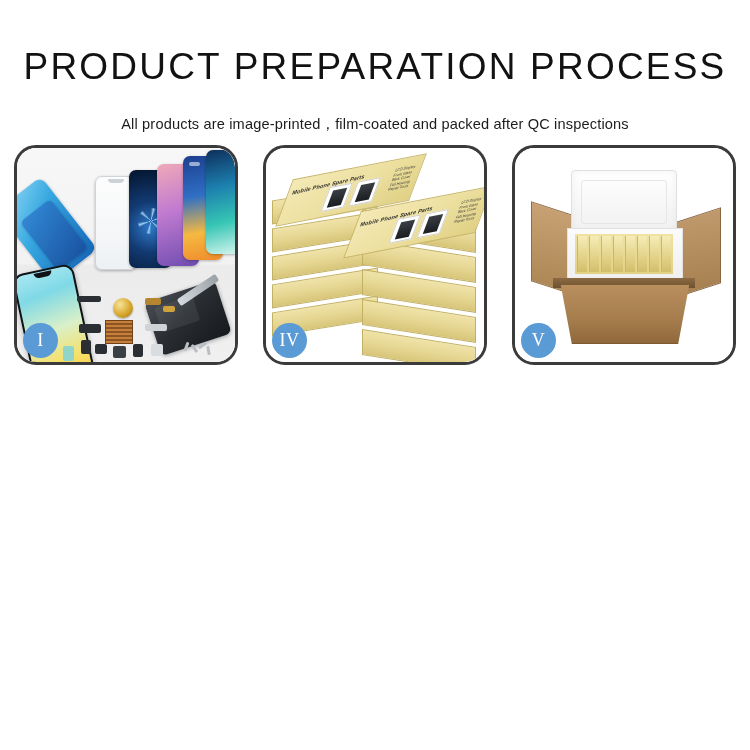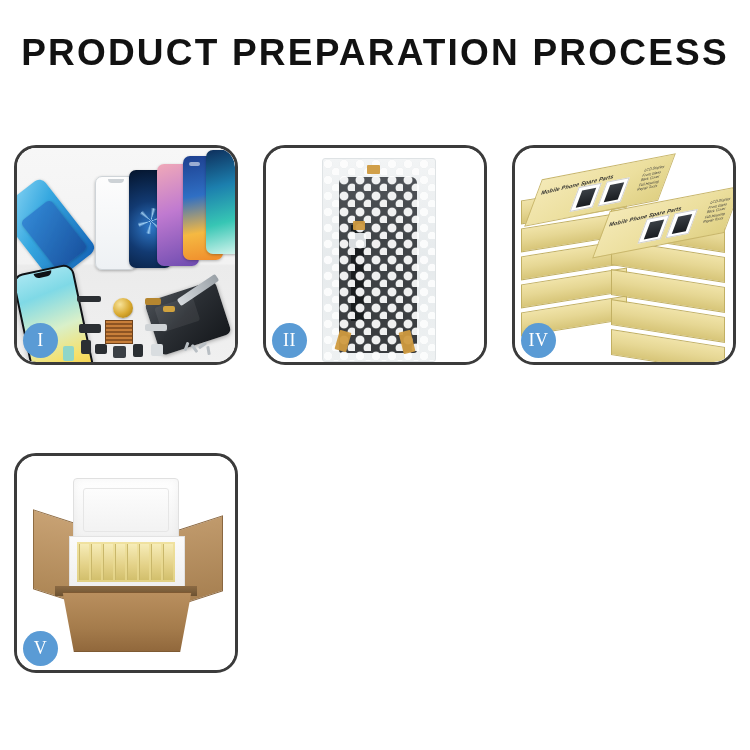--- a/index.html
+++ b/index.html
@@ -17,24 +17,24 @@
 
   
   #header {
     position: absolute;
     top: 0; left: 0;
     width: 750px;
     height: 128px;
     text-align: center;
   }
   #page-title {
-    margin: 4px;
+    margin: 18px;
     padding-top: 30px;
     font-size: 37px;
-    font-weight: 700;
+    font-weight: 400;
     letter-spacing: 2.2px;
     color: #121212;
     line-height: 1.05;
     white-space: nowrap;
     font-family: "Liberation Sans", sans-serif;
   }
   #page-subtitle {
     margin: 0;
     padding-top: 10px;
     font-size: 14.6px;
@@ -479,20 +479,21 @@
     position: absolute; background: rgba(140,104,64,.55); border-radius: 1px;
   }
   .sl-tape.v1 { left: 48px; top: 86px; width: 13px; height: 20px; transform: rotate(3deg); }
   .sl-tape.v2 { left: 50px; top: 160px; width: 13px; height: 20px; transform: rotate(3deg); }
 </style>
 </head>
 <body>
 
 <div id="header">
   <h1 id="page-title">PRODUCT PREPARATION PROCESS</h1>
+  <p id="page-subtitle">All products are image-printed，film-coated and packed after QC inspections</p>
 </div>
 
 <div id="process-grid">
 
   <div class="step-card">
     <div class="card-photo scene-parts">
       <div class="desk"></div>
       <div class="phone-fan">
         <div class="pf pf1"></div>
         <div class="pf pf1b"></div>
@@ -530,36 +531,20 @@
       <div class="screws">
           <i></i>
           <i></i>
           <i></i>
           <i></i>
         </div>
     </div>
     <div class="step-badge">I</div>
   </div>
 
-  <div class="step-card">
-    <div class="card-photo scene-bubble">
-      <div class="bag">
-        <div class="inner-part"></div>
-        <div class="flexcable"></div>
-        <div class="connector"></div>
-        <div class="bubbles ghost"></div>
-        <div class="bubbles"></div>
-        <i class="tape t1"></i>
-        <i class="tape t2"></i>
-        <i class="tape t3"></i>
-        <i class="tape t4"></i>
-      </div>
-    </div>
-    <div class="step-badge">II</div>
-  </div>
 
 
   <div class="step-card">
     <div class="card-photo scene-stack">
       <i class="sbox b1"></i>
       <i class="sbox b2"></i>
       <i class="sbox b3"></i>
       <i class="sbox b4"></i>
       <i class="sbox b5"></i>
       <i class="sbox f1"></i>

